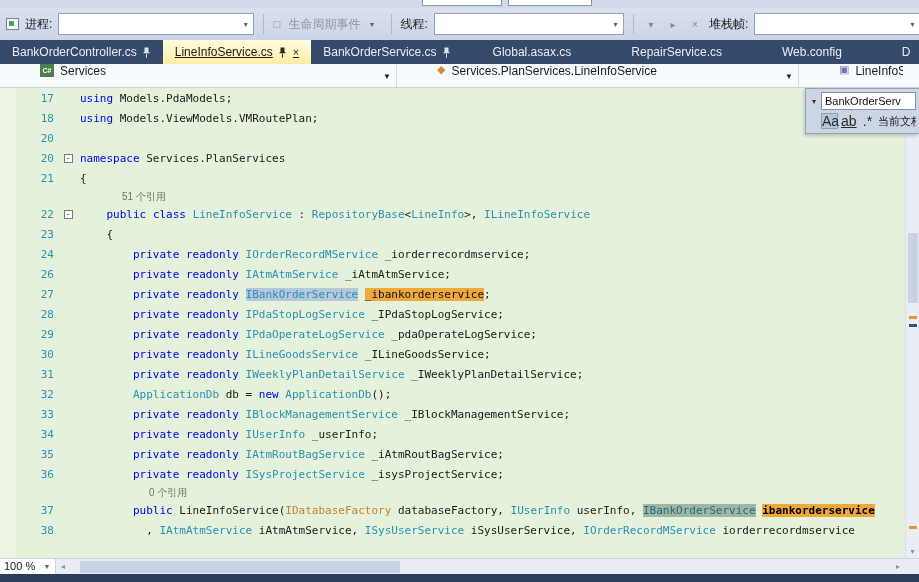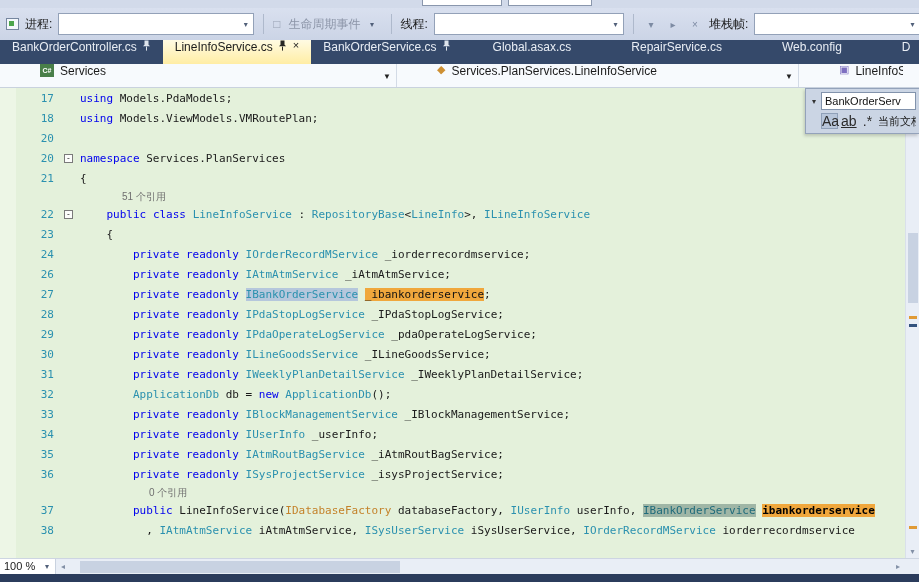--- a/index.html
+++ b/index.html
@@ -25,24 +25,24 @@
     font-size:12px;color:#8C95A8;padding:0 2px;}
   .process-icon{width:13px;height:12px;border:1px solid #76869F;background:#F4F8FC;position:relative;display:inline-block;}
   .process-icon::after{content:"";position:absolute;left:2px;top:2px;width:5px;height:5px;background:#4CA64C;}
   .lifecycle-icon{font-size:12px;color:#98A1B3;line-height:12px;}
   .tb-mini-icon{font-size:10px;color:#7D8BA3;width:16px;text-align:center;background:transparent;border:none;padding:0;}
   .stack-combo{flex:1;margin-right:-2px;}
 
   
   .tab-bar{position:absolute;top:40px;left:0;right:0;height:24px;background:#35496A;
     display:flex;flex-wrap:nowrap;overflow:hidden;}
-  .tab{display:flex;align-items:flex-start;gap:5px;padding:0 12px;font-size:12px;color:#E8EDF4;
+  .tab{display:flex;align-items:center;gap:5px;padding:0 12px;font-size:12px;color:#E8EDF4;
     white-space:nowrap;flex:0 0 auto;}
   .tab:nth-child(n+4){padding:0 30px;}
-  .tab.active{background:linear-gradient(#FFFBE3,#FFEDA4);color:#1C1C1C;}
+  .tab.active{background:linear-gradient(#FFFBE3,#FFEDA4);color:#1C1C1C;text-decoration:underline;}
   .tab .pin{display:inline-flex;color:currentColor;opacity:.95;}
   .tab .close{font-size:11px;line-height:11px;margin-left:1px;}
   .tab-label{white-space:nowrap;}
 
   
   .nav-bar{position:absolute;top:64px;left:0;right:0;height:24px;background:#F7FAFD;
     border-bottom:1px solid #C9D2DE;display:flex;}
   .nav-sec{display:flex;align-items:flex-start;gap:6px;padding:0 16px 0 8px;position:relative;
     border-right:1px solid #D3DBE6;overflow:hidden;margin-left:32px;}
   .nav-sec.s1{width:365px;flex:0 0 365px;}

